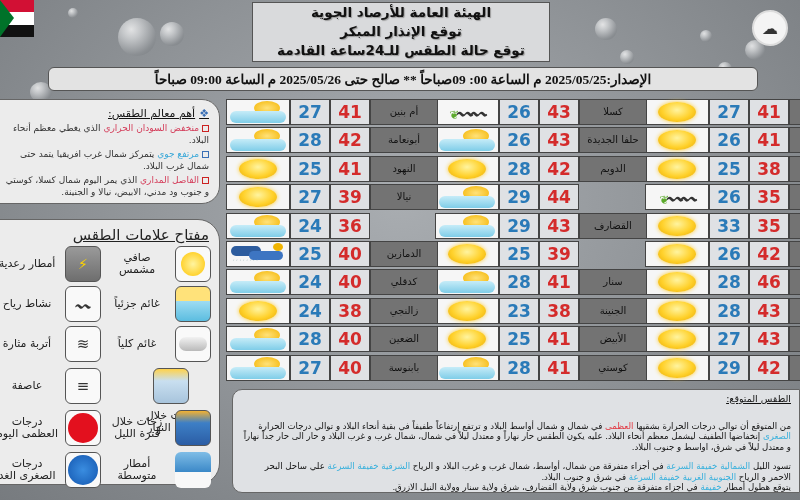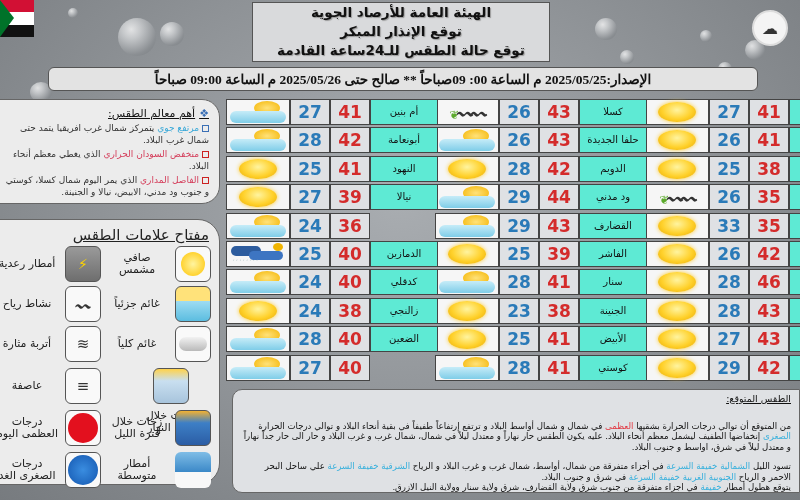--- a/index.html
+++ b/index.html
@@ -45,21 +45,21 @@
   .legend-grid { position: relative; }
   .lg-item { position: absolute; display: flex; align-items: center; gap: 6px; direction: rtl; }
   .lg-icon { width: 36px; height: 36px; border: 1px solid #555; border-radius: 6px; background: #f9f9f9;
     display: flex; align-items: center; justify-content: center; overflow: hidden; }
   .lg-label { font-size: 11px; color: #222; text-align: center; line-height: 12px; width: 64px; }
   .row { position: absolute; height: 26px; display: flex; direction: ltr; }
   .cell { height: 26px; border: 1px solid #444; background: #dfe1e4; display: flex; align-items: center; justify-content: center; }
   .cell.icon { width: 64px; background: #f6f6f6; }
   .cell.min { width: 40px; color: #2a7ab8; font-weight: bold; font-size: 17px; font-family: "DejaVu Sans", sans-serif; }
   .cell.max { width: 40px; color: #d42b2b; font-weight: bold; font-size: 17px; font-family: "DejaVu Sans", sans-serif; }
-  .cell.name { width: 68px; direction: rtl; font-size: 10px; color: #111; text-align: center; line-height: 10px; background: #5eead4; }
+  .cell.name { width: 68px; direction: rtl; font-size: 10px; color: #111; text-align: center; line-height: 10px; background: #737373; }
   .sun { width: 38px; height: 20px; border-radius: 50%;
     background: radial-gradient(ellipse at 50% 40%, #fff4a0 0%, #ffd12b 55%, #e8a800 100%);
     box-shadow: 0 0 4px #ffcc33; }
   .pcloud { position: relative; width: 56px; height: 22px; }
   .pcloud .s { position: absolute; right: 6px; top: 0; width: 26px; height: 14px; border-radius: 50%;
     background: radial-gradient(ellipse, #ffe27a, #f4b400); }
   .pcloud .c { position: absolute; left: 0; bottom: 0; width: 56px; height: 12px; border-radius: 8px;
     background: linear-gradient(#c6ecf8, #7fcde8); }
   .wind { font-size: 16px; color: #333; letter-spacing: -2px; }
   .wind .leaf { color: #5caa2c; font-size: 12px; }
@@ -103,22 +103,22 @@
   <div>توقع الإنذار المبكر</div>
   <div>توقع حالة الطقس للـ24ساعة القادمة</div>
 </div>
 
 <div class="issue-bar">
   <span>الإصدار:2025/05/25 م الساعة 00: 09صباحاً ** صالح حتى 2025/05/26 م الساعة 09:00 صباحاً</span>
 </div>
 
 <div class="panel features">
   <div class="ftitle"><span class="star">❖</span><span>أهم معالم الطقس:</span></div>
+  <p><span class="sq red"></span><span class="hl-red">منخفض السودان الحراري</span><span> الذي يغطي معظم أنحاء البلاد.</span></p>
   <p><span class="sq"></span><span class="hl-blue">مرتفع جوي</span><span> يتمركز شمال غرب افريقيا يتمد حتى شمال غرب البلاد.</span></p>
-  <p><span class="sq red"></span><span class="hl-red">منخفض السودان الحراري</span><span> الذي يغطي معظم أنحاء البلاد.</span></p>
   <p><span class="sq red"></span><span class="hl-red">الفاصل المداري</span><span> الذي يمر اليوم شمال كسلا، كوستي و جنوب ود مدني، الابيض، نيالا و الجنينة.</span></p>
 </div>
 
 <div class="panel legend">
   <div class="ltitle">مفتاح علامات الطقس</div>
   <div class="legend-grid">
 
     <div class="lg-item" style="right:0;top:0;">
       <div class="lg-icon">
           <div style="width:24px;height:24px;border-radius:50%;background:radial-gradient(circle,#fff4a0,#ffc400);"></div>
@@ -289,40 +289,38 @@
     </div>
     <div class="row" style="left: 435px; top: 184.2px;">
       <div class="cell icon">
         <div class="pcloud">
           <div class="s"></div>
           <div class="c"></div>
         </div>
       </div>
       <div class="cell min">29</div>
       <div class="cell max">44</div>
-      <div class="cell name">ود مدني</div>
     </div>
     <div class="row" style="left: 435px; top: 212.6px;">
       <div class="cell icon">
         <div class="pcloud">
           <div class="s"></div>
           <div class="c"></div>
         </div>
       </div>
       <div class="cell min">29</div>
       <div class="cell max">43</div>
       <div class="cell name">القضارف</div>
     </div>
     <div class="row" style="left: 435px; top: 241px;">
       <div class="cell icon">
         <div class="sun"></div>
       </div>
       <div class="cell min">25</div>
       <div class="cell max">39</div>
-      <div class="cell name">الفاشر</div>
     </div>
     <div class="row" style="left: 435px; top: 269.4px;">
       <div class="cell icon">
         <div class="pcloud">
           <div class="s"></div>
           <div class="c"></div>
         </div>
       </div>
       <div class="cell min">28</div>
       <div class="cell max">41</div>
@@ -448,20 +446,21 @@
     </div>
     <div class="row" style="left: 226px; top: 354.6px;">
       <div class="cell icon">
         <div class="pcloud">
           <div class="s"></div>
           <div class="c"></div>
         </div>
       </div>
       <div class="cell min">27</div>
       <div class="cell max">40</div>
+      <div class="cell name">بابنوسة</div>
     </div>
   </div>
 
 <div class="forecast">
   <div class="ft">الطقس المتوقع:</div>
   <p><span>من المتوقع أن توالي درجات الحرارة بشقيها </span><span class="red">العظمى</span><span> في شمال و شمال أواسط البلاد و ترتفع إرتفاعاً طفيفاً في بقية أنحاء البلاد و توالي درجات الحرارة </span><span class="blue">الصغرى</span><span> إنخفاضها الطفيف ليشمل معظم أنحاء البلاد. عليه يكون الطقس حار نهاراً و معتدل ليلاً في شمال، شمال غرب و غرب البلاد و حار الى حار جداً نهاراً و معتدل ليلاً في شرق، اواسط و جنوب البلاد.</span></p>
   <div class="gap"></div>
   <p><span>تسود الليل </span><span class="blue">الشمالية خفيفة السرعة</span><span> في أجزاء متفرقة من شمال، أواسط، شمال غرب و غرب البلاد و الرياح </span><span class="blue">الشرقية خفيفة السرعة</span><span> علي ساحل البحر الاحمر و الرياح </span><span class="blue">الجنوبية الغربية خفيفة السرعة</span><span> في شرق و جنوب البلاد.</span></p>
   <p><span>يتوقع هطول أمطار </span><span class="blue">خفيفة</span><span> في اجزاء متفرقة من جنوب شرق ولاية القضارف، شرق ولاية سنار وولاية النيل الازرق.</span></p>
 </div>

